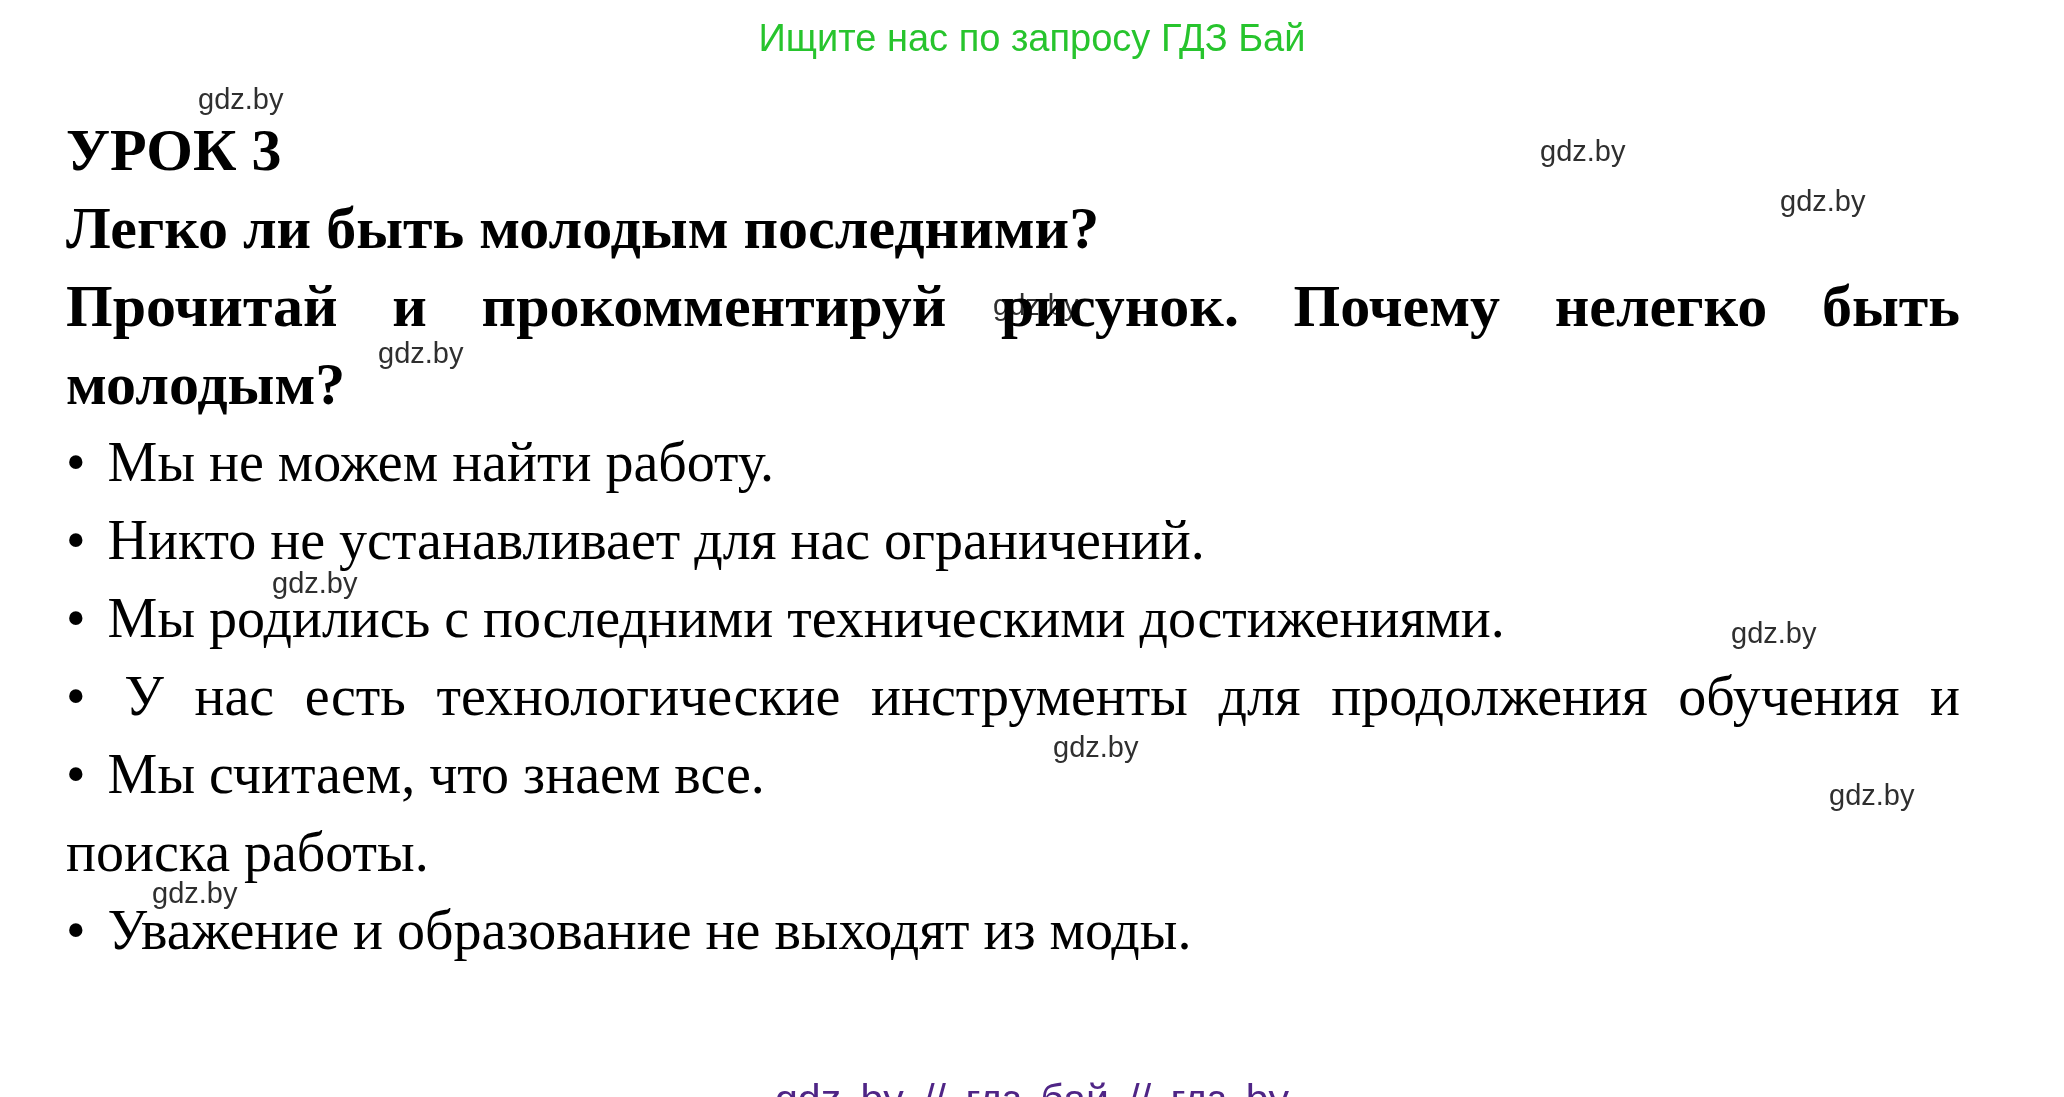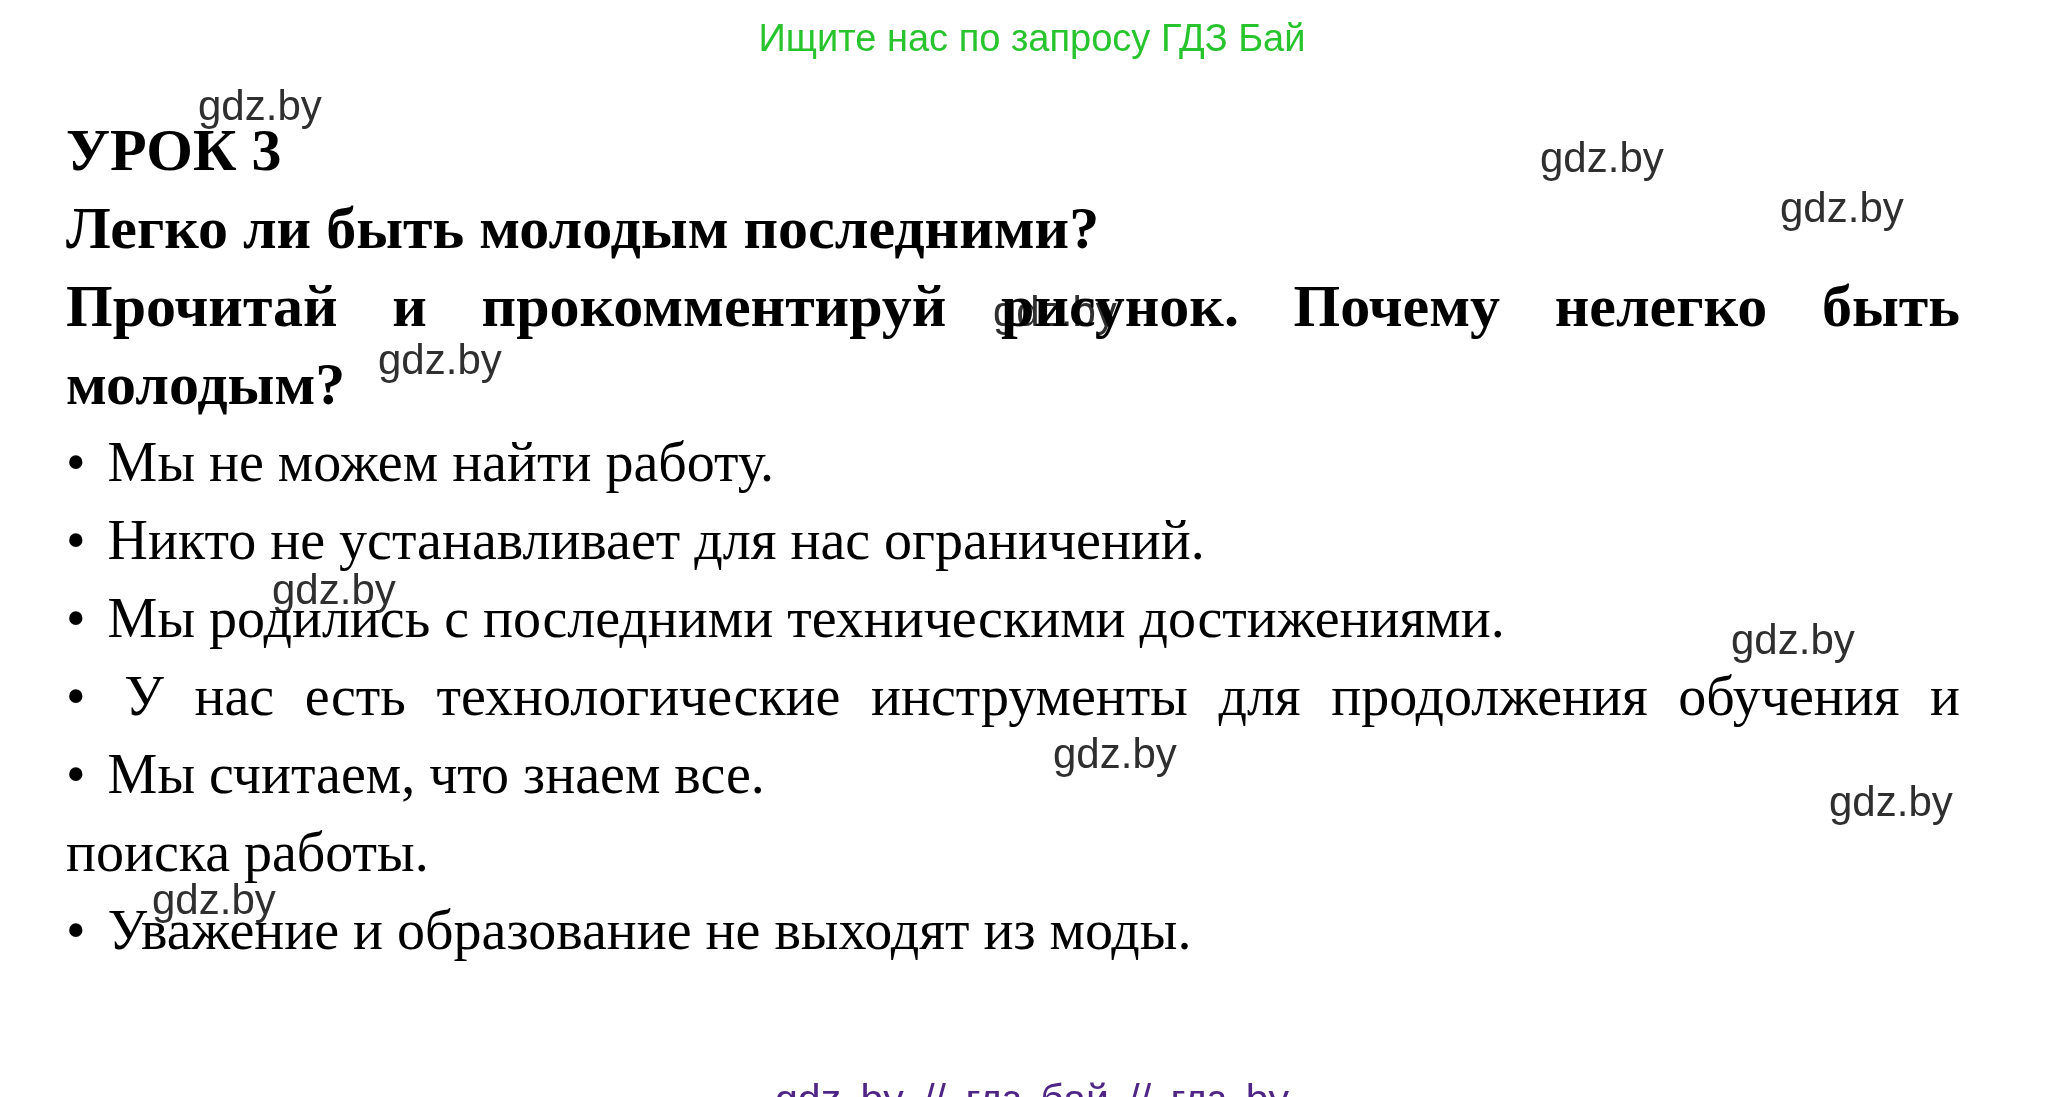--- a/index.html
+++ b/index.html
@@ -25,21 +25,21 @@
     text-align: center;
     font-family: "Liberation Sans", sans-serif;
     font-size: 38px;
     line-height: 1.15;
     font-weight: 500;
   }
   
   .wm {
     position: absolute;
     font-family: "Liberation Sans", sans-serif;
-    font-size: 42px;
+    font-size: 29px;
     line-height: 1;
     white-space: nowrap;
   }
   
   .doc {
     position: absolute;
     top: 0;
     left: 66px;
     width: 1894px;
     padding-top: 90px;

